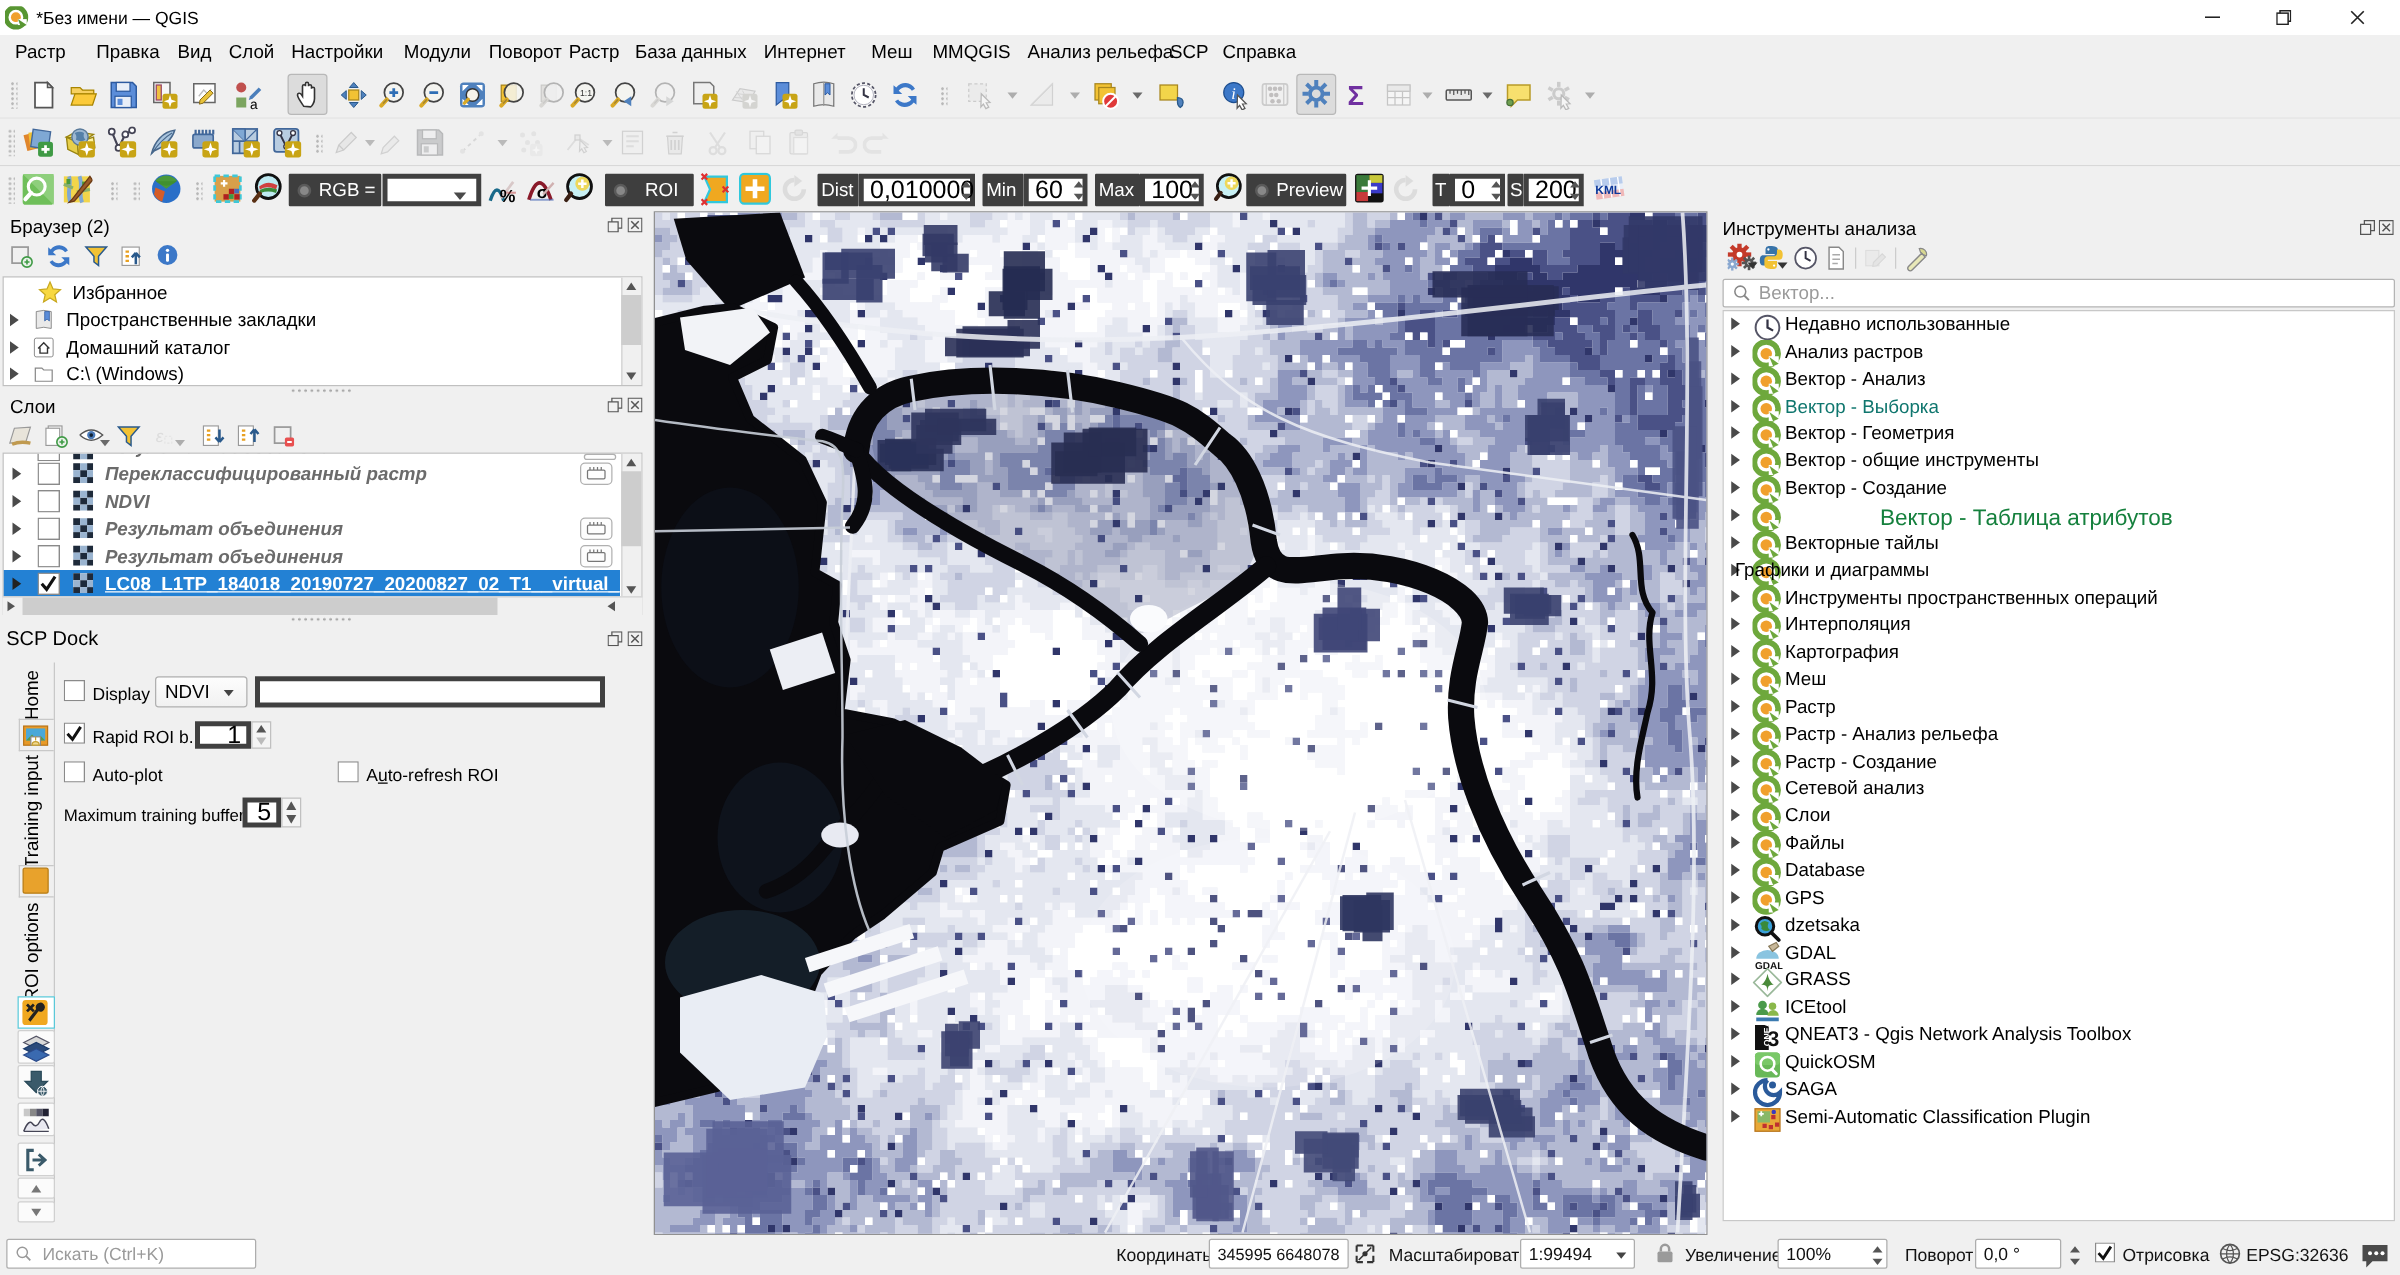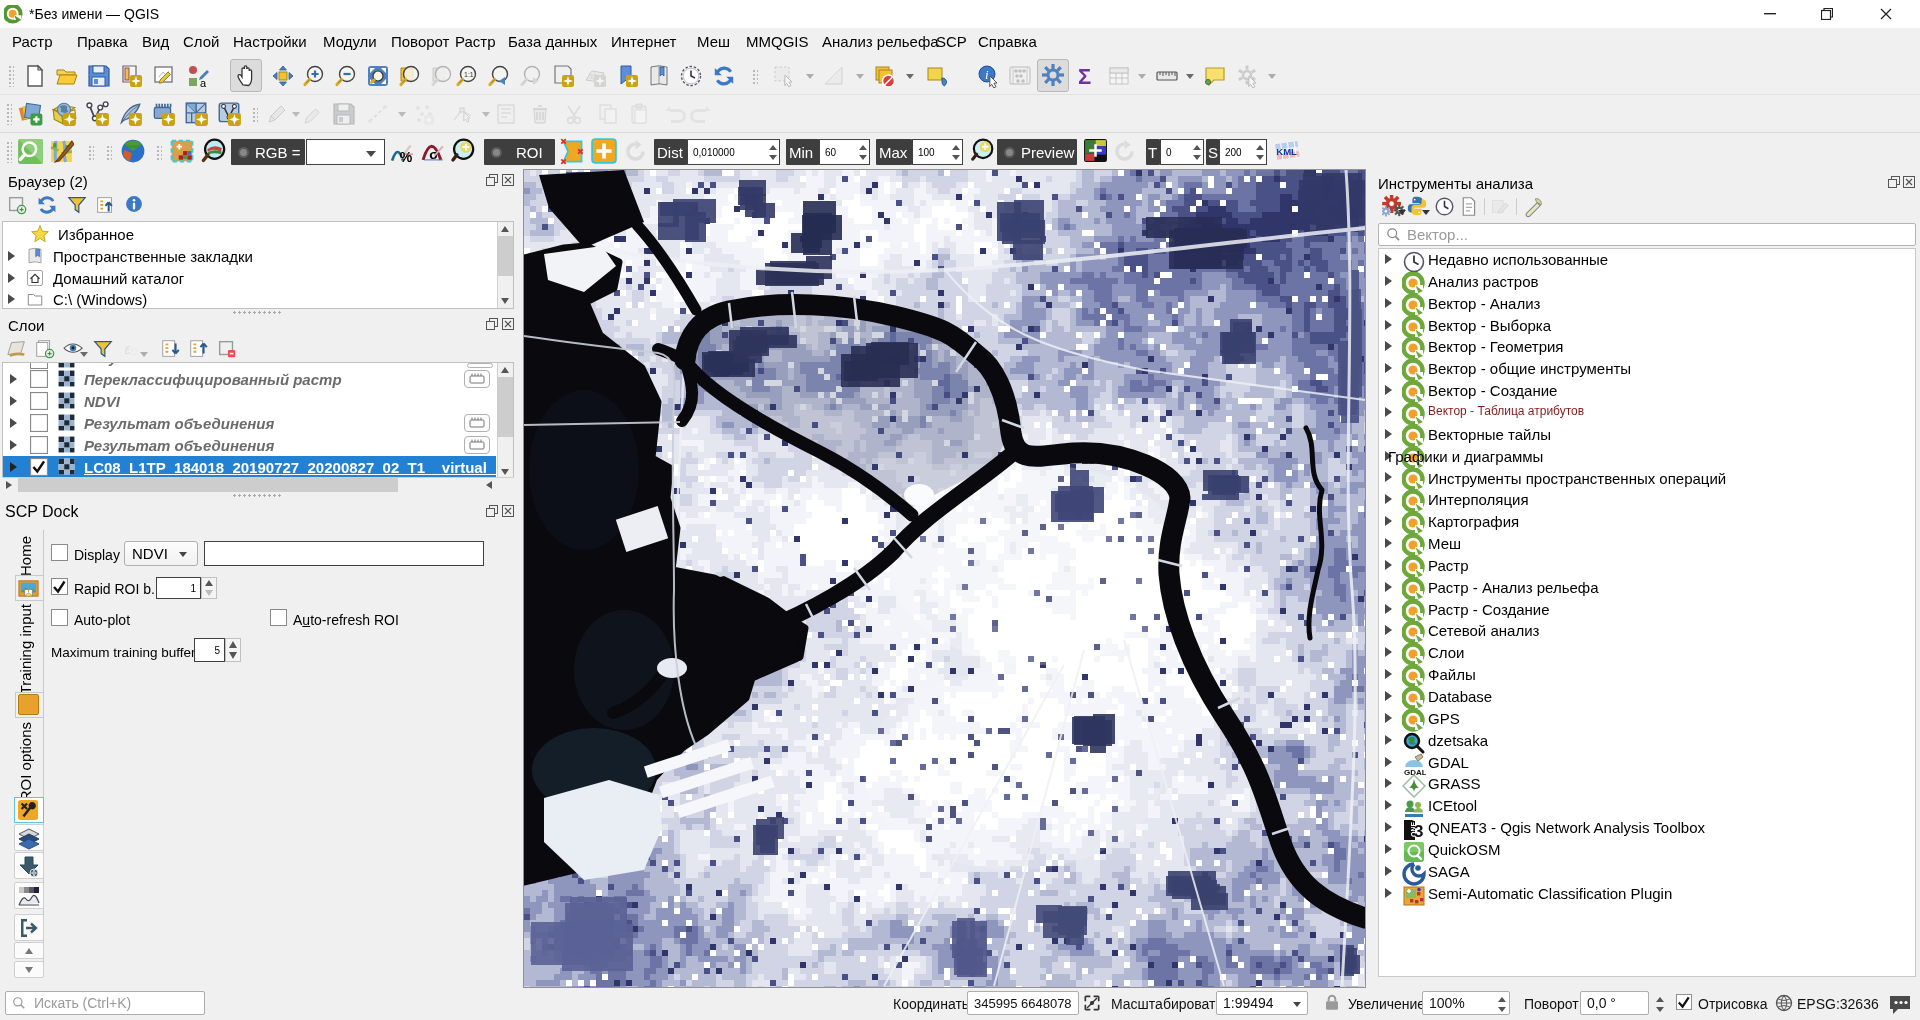--- a/index.html
+++ b/index.html
@@ -11,21 +11,21 @@
 #tb1 { position:absolute; left:0; top:57px; width:1920px; height:38px; background:#f0f0f0; border-bottom:1px solid #e2e2e2;}
 #tb2 { position:absolute; left:0; top:95px; width:1920px; height:38px; background:#f0f0f0; border-bottom:1px solid #d8d8d8;}
 #tb3 { position:absolute; left:0; top:133px; width:1920px; height:37px; background:#f0f0f0; }
 .grip { position:absolute; top:8px; width:6px; height:22px; background-image:radial-gradient(circle,#b8b8b8 1px,transparent 1.2px); background-size:4px 4px; }
 .g2 { top:12px; height:16px;}
 .icon { position:absolute; width:24px; height:24px; }
 .icon svg { width:100%; height:100%; }
 .dis { opacity:0.35; filter:grayscale(95%); }
 .darklab { position:absolute; height:26px; background:#3e3e3e; color:#fff; font-size:15px; display:flex; align-items:center; border-radius:1px; }
 .radio { width:11px; height:11px; border-radius:50%; background:#888; border:2px solid #5a5a5a; margin:0 6px 0 7px; }
-.winput { position:absolute; height:26px; background:#fff; border:1px solid #404040; font-size:10px; color:#000; display:flex; align-items:center; padding-left:5px; }
+.winput { position:absolute; height:26px; background:#fff; border:4px solid #404040; font-size:20px; color:#000; display:flex; align-items:center; padding-left:5px; }
 .spinner { position:absolute; width:15px; height:24px; display:flex; flex-direction:column; align-items:center; justify-content:center; gap:3px;}
 .spinner:before { content:""; border:4px solid transparent; border-bottom:5px solid #555; margin-bottom:1px;}
 .spinner:after { content:""; border:4px solid transparent; border-top:5px solid #555; margin-top:1px;}
 .dd:after { content:""; position:absolute; right:8px; top:11px; border:5px solid transparent; border-top:6px solid #4a4a4a; }
 .dda { position:absolute; width:0; height:0; border:4px solid transparent; border-top:5px solid #6a6a6a; }
 
 
 .ptitle { font-size:15px; color:#000; }
 .panel-list { background:#fff; border:1px solid #c0c0c0; }
 .treerow { position:absolute; font-size:15px; color:#000; display:flex; align-items:center; }
@@ -1256,21 +1256,21 @@
         <path d="M13.5 13.5 L21 19 L16.5 21 Z" fill="#6ea83c"></path>
       </svg></div>
     <div class="abs" style="left:1428px;top:295px;font-size:15px;color:#000;white-space:nowrap">Вектор - Анализ</div>
     <div class="abs" style="left:1385px;top:320px;width:0;height:0;border:5px solid transparent;border-left:7px solid #4a4a4a"></div>
     <div class="abs" style="left:1402px;top:316px;width:20px;height:20px"><svg viewBox="0 0 24 24" width="24" height="24">
         <circle cx="11" cy="11" r="9.5" fill="none" stroke="#6ea83c" stroke-width="4.5"></circle>
         <circle cx="11" cy="11" r="4.6" fill="#f0a02c"></circle>
         <rect x="13" y="13" width="8" height="8" fill="#fff"></rect>
         <path d="M13.5 13.5 L21 19 L16.5 21 Z" fill="#6ea83c"></path>
       </svg></div>
-    <div class="abs" style="left:1428px;top:317px;font-size:15px;color:#000000;white-space:nowrap">Вектор - Выборка</div>
+    <div class="abs" style="left:1428px;top:317px;font-size:15px;color:#0f766e;white-space:nowrap">Вектор - Выборка</div>
     <div class="abs" style="left:1385px;top:341px;width:0;height:0;border:5px solid transparent;border-left:7px solid #4a4a4a"></div>
     <div class="abs" style="left:1402px;top:337px;width:20px;height:20px"><svg viewBox="0 0 24 24" width="24" height="24">
         <circle cx="11" cy="11" r="9.5" fill="none" stroke="#6ea83c" stroke-width="4.5"></circle>
         <circle cx="11" cy="11" r="4.6" fill="#f0a02c"></circle>
         <rect x="13" y="13" width="8" height="8" fill="#fff"></rect>
         <path d="M13.5 13.5 L21 19 L16.5 21 Z" fill="#6ea83c"></path>
       </svg></div>
     <div class="abs" style="left:1428px;top:338px;font-size:15px;color:#000;white-space:nowrap">Вектор - Геометрия</div>
     <div class="abs" style="left:1385px;top:363px;width:0;height:0;border:5px solid transparent;border-left:7px solid #4a4a4a"></div>
     <div class="abs" style="left:1402px;top:359px;width:20px;height:20px"><svg viewBox="0 0 24 24" width="24" height="24">
@@ -1288,21 +1288,21 @@
         <path d="M13.5 13.5 L21 19 L16.5 21 Z" fill="#6ea83c"></path>
       </svg></div>
     <div class="abs" style="left:1428px;top:382px;font-size:15px;color:#000;white-space:nowrap">Вектор - Создание</div>
     <div class="abs" style="left:1385px;top:407px;width:0;height:0;border:5px solid transparent;border-left:7px solid #4a4a4a"></div>
     <div class="abs" style="left:1402px;top:403px;width:20px;height:20px"><svg viewBox="0 0 24 24" width="24" height="24">
         <circle cx="11" cy="11" r="9.5" fill="none" stroke="#6ea83c" stroke-width="4.5"></circle>
         <circle cx="11" cy="11" r="4.6" fill="#f0a02c"></circle>
         <rect x="13" y="13" width="8" height="8" fill="#fff"></rect>
         <path d="M13.5 13.5 L21 19 L16.5 21 Z" fill="#6ea83c"></path>
       </svg></div>
-    <div class="abs" style="left:1428px;top:404px;font-size:12px;color:#7f1d1d;white-space:nowrap">Вектор - Таблица атрибутов</div>
+    <div class="abs" style="left:1504px;top:404px;font-size:18px;color:#15803d;white-space:nowrap">Вектор - Таблица атрибутов</div>
     <div class="abs" style="left:1385px;top:429px;width:0;height:0;border:5px solid transparent;border-left:7px solid #4a4a4a"></div>
     <div class="abs" style="left:1402px;top:425px;width:20px;height:20px"><svg viewBox="0 0 24 24" width="24" height="24">
         <circle cx="11" cy="11" r="9.5" fill="none" stroke="#6ea83c" stroke-width="4.5"></circle>
         <circle cx="11" cy="11" r="4.6" fill="#f0a02c"></circle>
         <rect x="13" y="13" width="8" height="8" fill="#fff"></rect>
         <path d="M13.5 13.5 L21 19 L16.5 21 Z" fill="#6ea83c"></path>
       </svg></div>
     <div class="abs" style="left:1428px;top:426px;font-size:15px;color:#000;white-space:nowrap">Векторные тайлы</div>
     <div class="abs" style="left:1385px;top:451px;width:0;height:0;border:5px solid transparent;border-left:7px solid #4a4a4a"></div>
     <div class="abs" style="left:1402px;top:447px;width:20px;height:20px"><svg viewBox="0 0 24 24" width="24" height="24">

